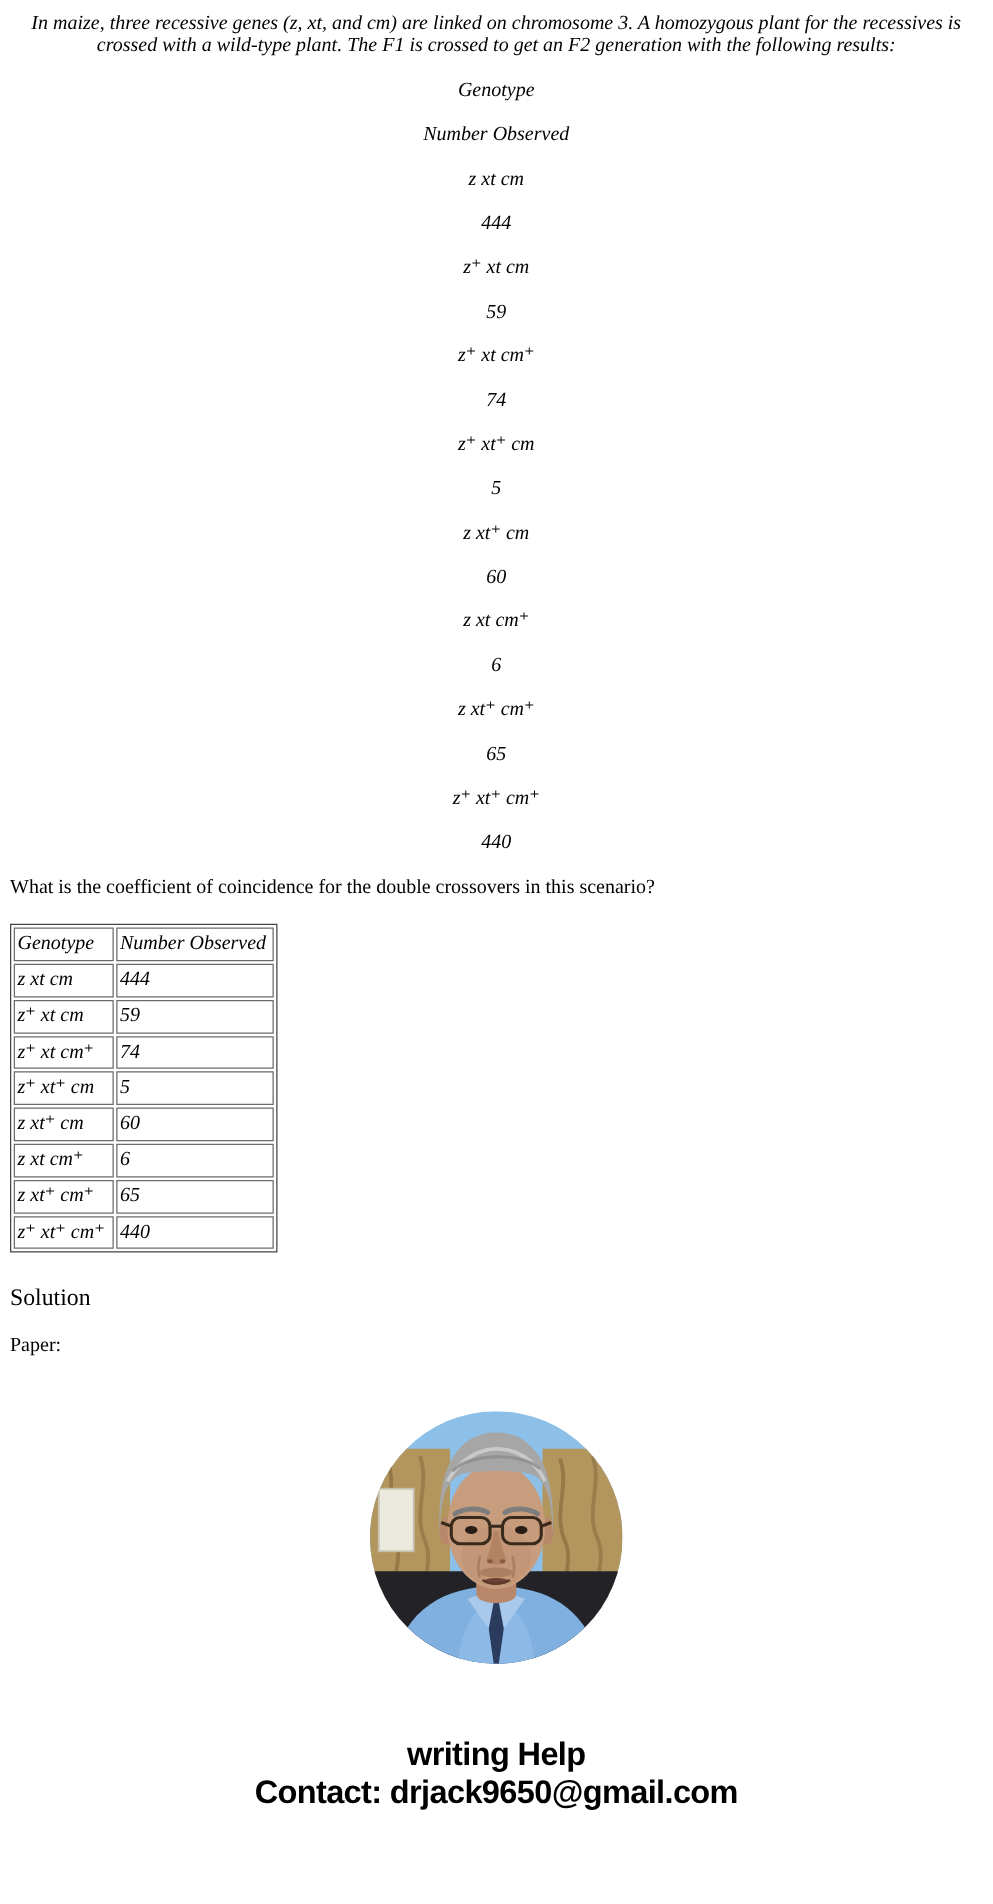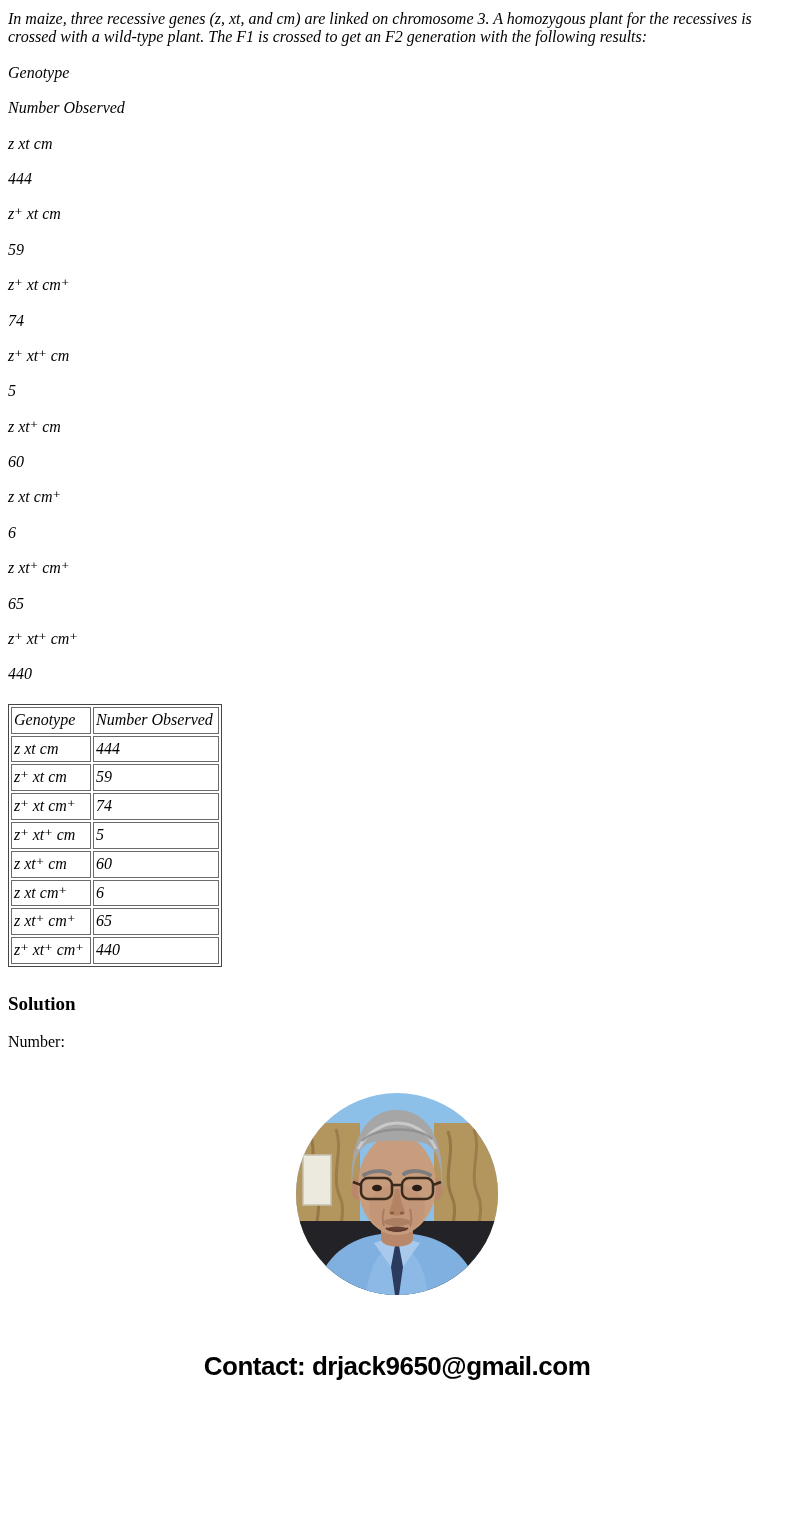--- a/index.html
+++ b/index.html
@@ -10,21 +10,21 @@
     font-size: 16px;
     color: #000000;
     box-sizing: border-box;
   }
   .page {
     padding: 8px 8px 26px 8px;
     box-sizing: border-box;
   }
   p { margin: 17px 0; line-height: 1.15; }
   .intro { margin-top: 2px; }
-  .italic { font-style: italic; }
+  .italic { font-style: italic; text-align: center; }
 
   
   table.geno {
     border-collapse: separate;
     border-spacing: 2px;
     border: 1px solid #454545;
     margin: 20px 0 8px 0;
     font-style: italic;
   }
   table.geno th, table.geno td {
@@ -33,21 +33,21 @@
     text-align: left;
     padding: 2px 4px 2px 2px;
     line-height: 1.3;
     vertical-align: middle;
   }
   table.geno th.col-genotype, table.geno td.col-genotype { width: 72px; }
   table.geno th.col-number, table.geno td.col-number { width: 118px; }
 
   h3.solution {
     font-size: 19px;
-    font-weight: bold;
+    font-weight: normal;
     margin: 26px 0 18px 0;
   }
 
   .avatar-wrap {
     text-align: center;
     margin-top: 42px;
   }
   .avatar-wrap svg { display: inline-block; }
 
   .footer {
@@ -81,20 +81,21 @@
   <p class="italic">5</p>
   <p class="italic">z xt⁺ cm</p>
   <p class="italic">60</p>
   <p class="italic">z xt cm⁺</p>
   <p class="italic">6</p>
   <p class="italic">z xt⁺ cm⁺</p>
   <p class="italic">65</p>
   <p class="italic">z⁺ xt⁺ cm⁺</p>
   <p class="italic">440</p>
 
+  <p>What is the coefficient of coincidence for the double crossovers in this scenario?</p>
 
   <table class="geno">
     <tbody>
       <tr>
         <th class="col-genotype">Genotype</th>
         <th class="col-number">Number Observed</th>
       </tr>
       <tr>
         <td class="col-genotype">z xt cm</td>
         <td class="col-number">444</td>
@@ -125,21 +126,21 @@
       </tr>
       <tr>
         <td class="col-genotype">z⁺ xt⁺ cm⁺</td>
         <td class="col-number">440</td>
       </tr>
     </tbody>
   </table>
 
   <h3 class="solution">Solution</h3>
 
-  <p>Number:</p>
+  <p>Paper:</p>
 
   <div class="avatar-wrap">
     <svg width="202" height="202" viewBox="0 0 202 202" role="img">
       <defs>
         <clipPath id="avclip">
             <circle cx="101" cy="101" r="101"></circle>
           </clipPath>
       </defs>
       <g clip-path="url(#avclip)">
 
@@ -196,16 +197,17 @@
 
         <ellipse cx="101" cy="129" rx="13" ry="4" fill="#9a6c52" opacity="0.55"></ellipse>
 
         <ellipse cx="101" cy="136" rx="10" ry="2.6" fill="#6b4234"></ellipse>
         <path d="M90 135 C96 139 106 139 112 135" stroke="#5d3a2c" stroke-width="1.8" fill="none"></path>
       </g>
     </svg>
   </div>
 
   <div class="footer">
+    <div>writing Help</div>
     <div>Contact: drjack9650@gmail.com</div>
   </div>
 
 </div>
 
 </body></html>

